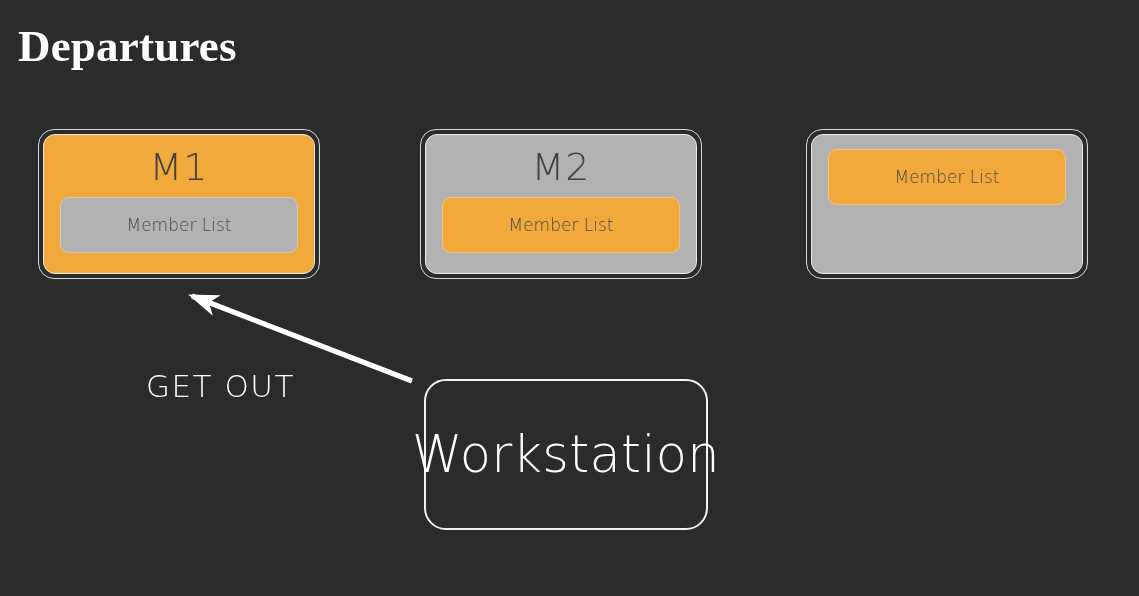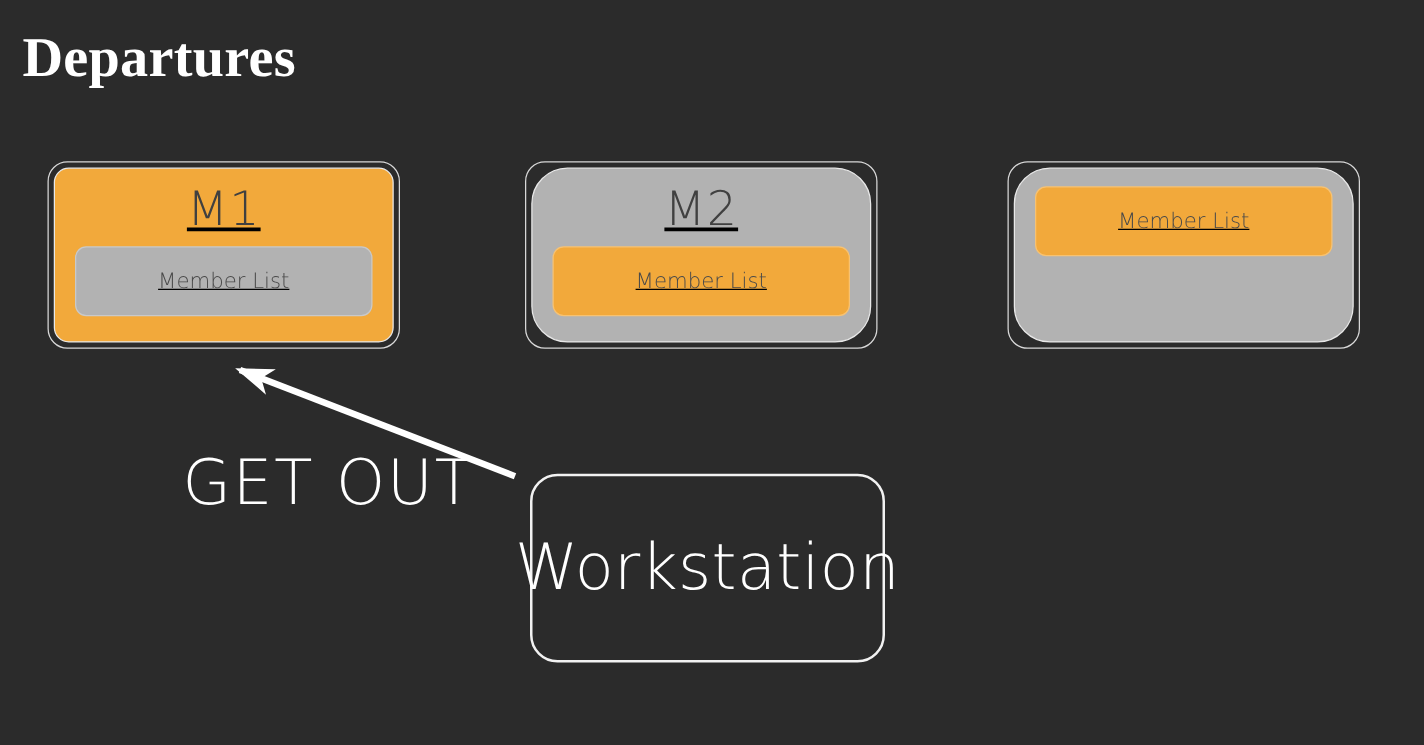--- a/index.html
+++ b/index.html
@@ -37,36 +37,35 @@
     white-space: nowrap;
   }
 
   
   .card {
     position: absolute;
     border-radius: 16px;
     border: 1.5px solid #d8d8d8;
     padding: 4px;
     background: transparent;
-    text-decoration: underline;
   }
 
   .card-body {
     width: 100%;
     height: 100%;
     border-radius: 12px;
     border: 1.5px solid #e8e8e8;
     display: flex;
     flex-direction: column;
     align-items: center;
     padding-top: 8px;
   }
 
   .card-body.fill-orange { background: #f2a93b; }
-  .card-body.fill-gray   { background: #b2b2b2; border-radius: 29px; }
+  .card-body.fill-gray   { background: #b2b2b2; }
 
   .card-title {
     font-family: "DejaVu Sans", "Liberation Sans", sans-serif;
     font-weight: 300;
     font-size: 38px;
     line-height: 48px;
     color: #404040;
     letter-spacing: 1px;
     white-space: nowrap;
   }
@@ -113,21 +112,21 @@
     color: #ffffff;
     letter-spacing: 0.3px;
     white-space: nowrap;
   }
 
   
   .arrow-label {
     position: absolute;
     font-family: "DejaVu Sans", "Liberation Sans", sans-serif;
     font-weight: 300;
-    font-size: 50px;
+    font-size: 31px;
     line-height: 44px;
     color: #ffffff;
     letter-spacing: 1.5px;
     white-space: nowrap;
   }
 
   
   #arrow-layer {
     position: absolute;
     left: 0;

